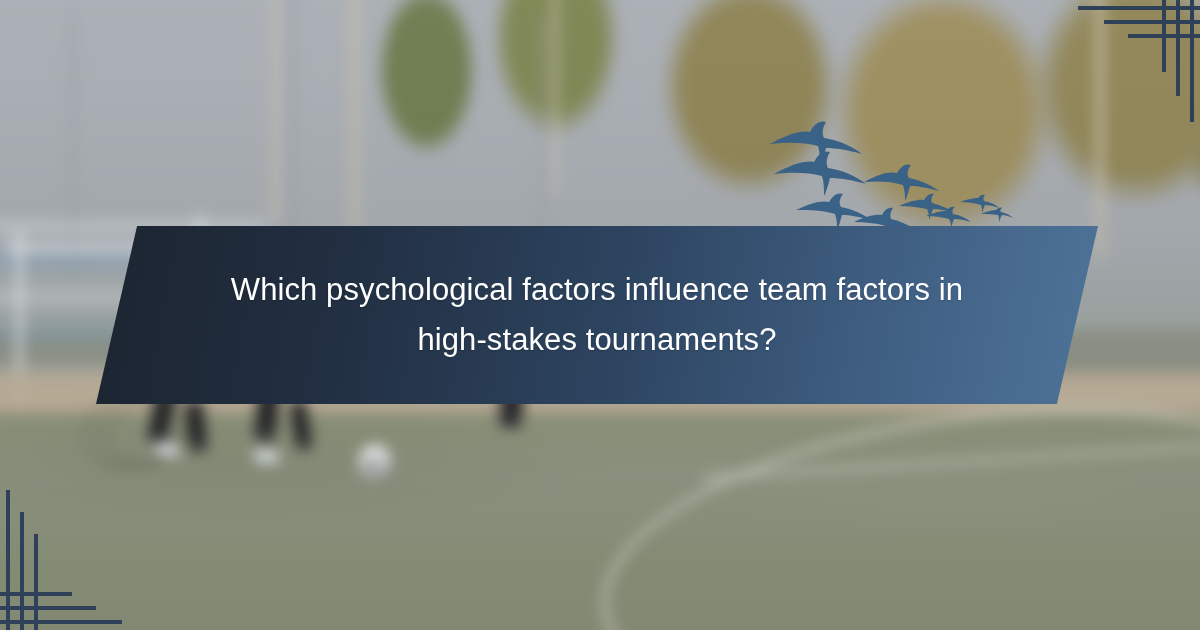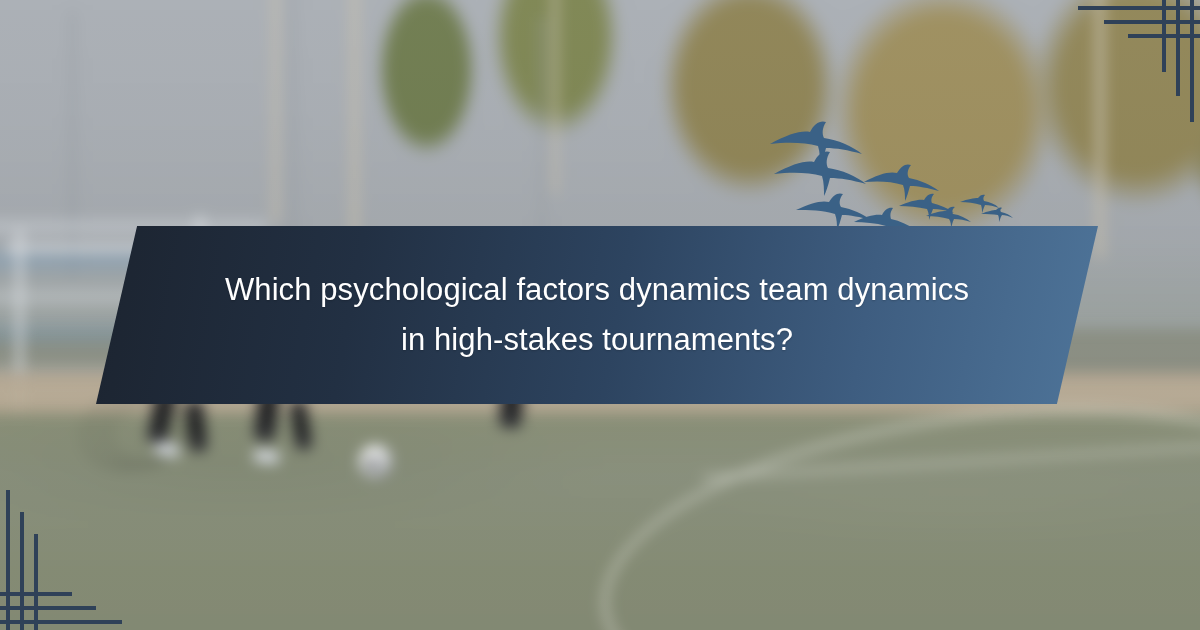--- a/index.html
+++ b/index.html
@@ -261,21 +261,21 @@
         <path d="M88 104 C100 98 110 96 116 97 C119 91 123 89 127 90 C124 94 124 98 125 101 C134 103 143 107 150 112 C141 109 133 108 126 108 C124 114 123 118 122 121 C122 117 122 112 120 108 C110 105 98 104 88 104 Z"></path>
         <path d="M133 88 C144 83 153 81 158 82 C161 77 164 75 168 76 C165 79 165 83 166 85 C174 87 182 90 188 95 C180 92 173 91 167 91 C165 96 164 99 163 102 C163 99 163 95 161 91 C152 89 142 88 133 88 Z"></path>
         <path d="M160 98 C169 94 176 93 180 93 C183 89 186 88 189 89 C186 91 186 94 187 96 C194 97 200 100 205 104 C199 102 193 101 188 101 C186 105 186 108 185 110 C185 107 185 104 183 101 C176 99 168 98 160 98 Z"></path>
         <path d="M194 84 C202 81 208 80 212 80 C214 77 217 76 219 77 C217 79 217 81 218 83 C224 84 229 86 233 90 C228 88 223 87 219 87 C217 91 217 93 216 95 C216 92 216 90 215 87 C209 85 201 84 194 84 Z"></path>
         <path d="M215 96 C222 93 227 92 230 92 C232 90 234 89 236 90 C234 91 234 93 235 94 C240 95 244 97 247 100 C243 98 239 97 236 97 C234 100 234 102 233 104 C233 101 233 99 232 97 C227 96 221 96 215 96 Z"></path>
       </g>
     </svg>
   </div>
 
   <div class="banner">
-    <div class="banner-text">Which psychological factors dynamics team dynamics in high-stakes tournaments?</div>
+    <div class="banner-text">Which psychological factors influence team factors in high-stakes tournaments?</div>
   </div>
 
   <div class="corner corner-tr">
     <span style="right:0;   top:6px;  width:122px; height:4px;"></span>
     <span style="right:0;   top:20px; width:96px;  height:4px;"></span>
     <span style="right:0;   top:34px; width:72px;  height:4px;"></span>
     <span style="right:6px;  top:0; width:4px; height:122px;"></span>
     <span style="right:20px; top:0; width:4px; height:96px;"></span>
     <span style="right:34px; top:0; width:4px; height:72px;"></span>
   </div>

